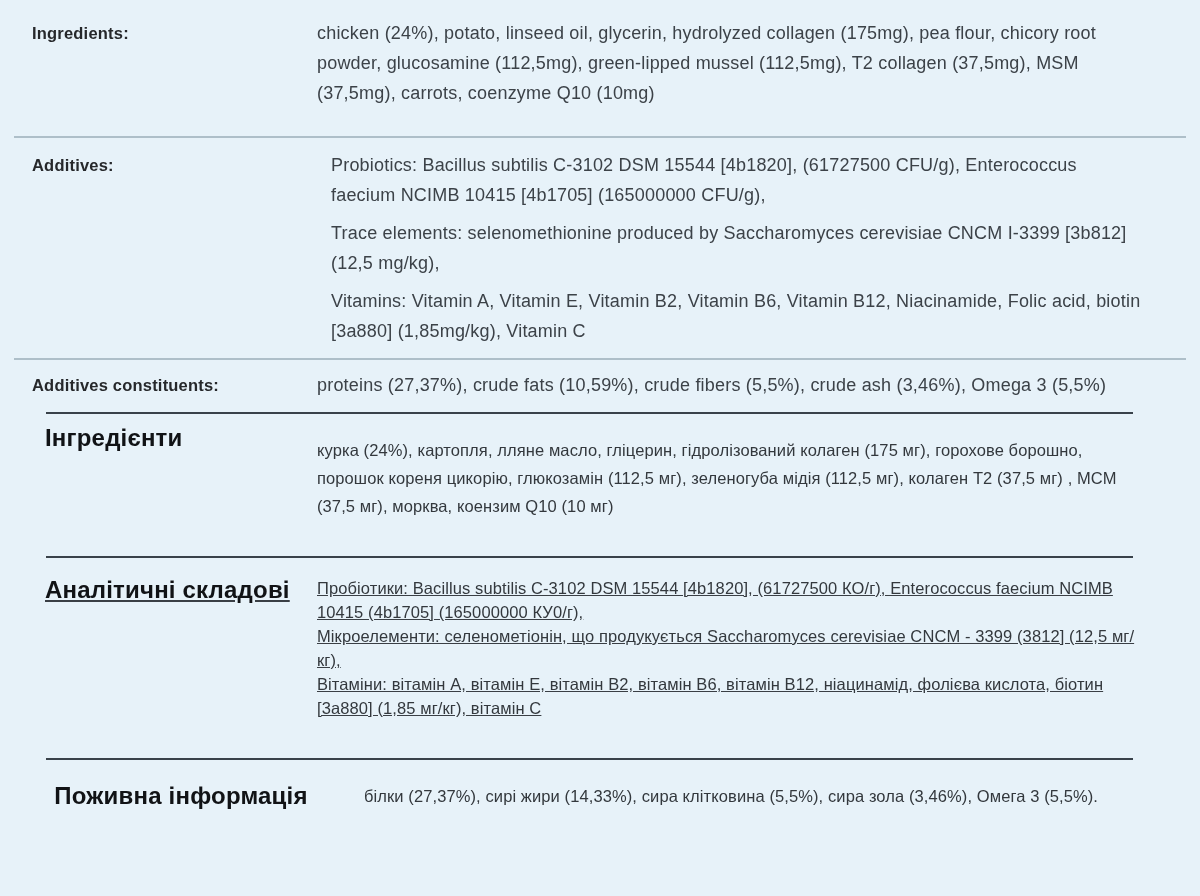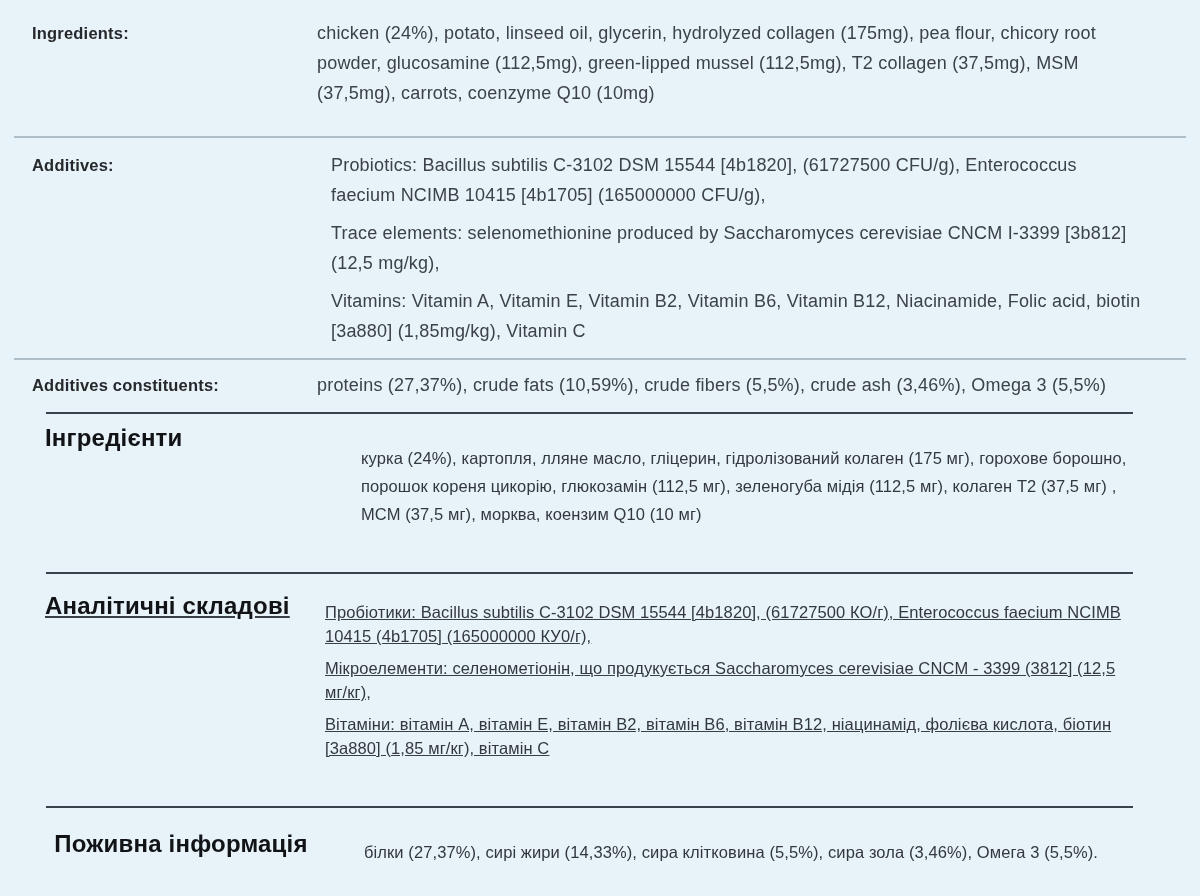--- a/index.html
+++ b/index.html
@@ -48,21 +48,21 @@
   .para-en {
     margin: 0 0 8px 0;
     font-size: 18px;
     line-height: 30px;
     color: #3c4248;
     letter-spacing: .2px;
   }
   .para-en:last-child { margin-bottom: 0; }
 
   .para-ua {
-    margin: 8px;
+    margin: 0;
     font-size: 16.5px;
     line-height: 28px;
     color: #33383d;
     letter-spacing: .1px;
   }
   .ua2 .para-ua { line-height: 24px; }
 
   
   .divider { height: 2px; border: 0; }
   .divider.light {
@@ -76,21 +76,21 @@
     margin-right: 67px;
   }
 
   
   .row1        { padding-top: 18px; }
   .div1        { margin-top: 28px; }
   .row2        { margin-top: 12px; gap: 14px; }
   .div2        { margin-top: 12px; }
   .row3        { margin-top: 10px; }
   .div3        { margin-top: 12px; }
-  .ua1         { margin-top: 10px; gap: 36px; }
+  .ua1         { margin-top: 10px; }
   .ua1 .text-col { padding-top: 12px; }
   .div4        { margin-top: 36px; }
   .ua2         { margin-top: 18px; text-decoration: underline; }
   .div5        { margin-top: 38px; }
   .ua3         { margin-top: 22px; text-align: center; }
 </style>
 </head>
 <body>
 
 <div class="page">

